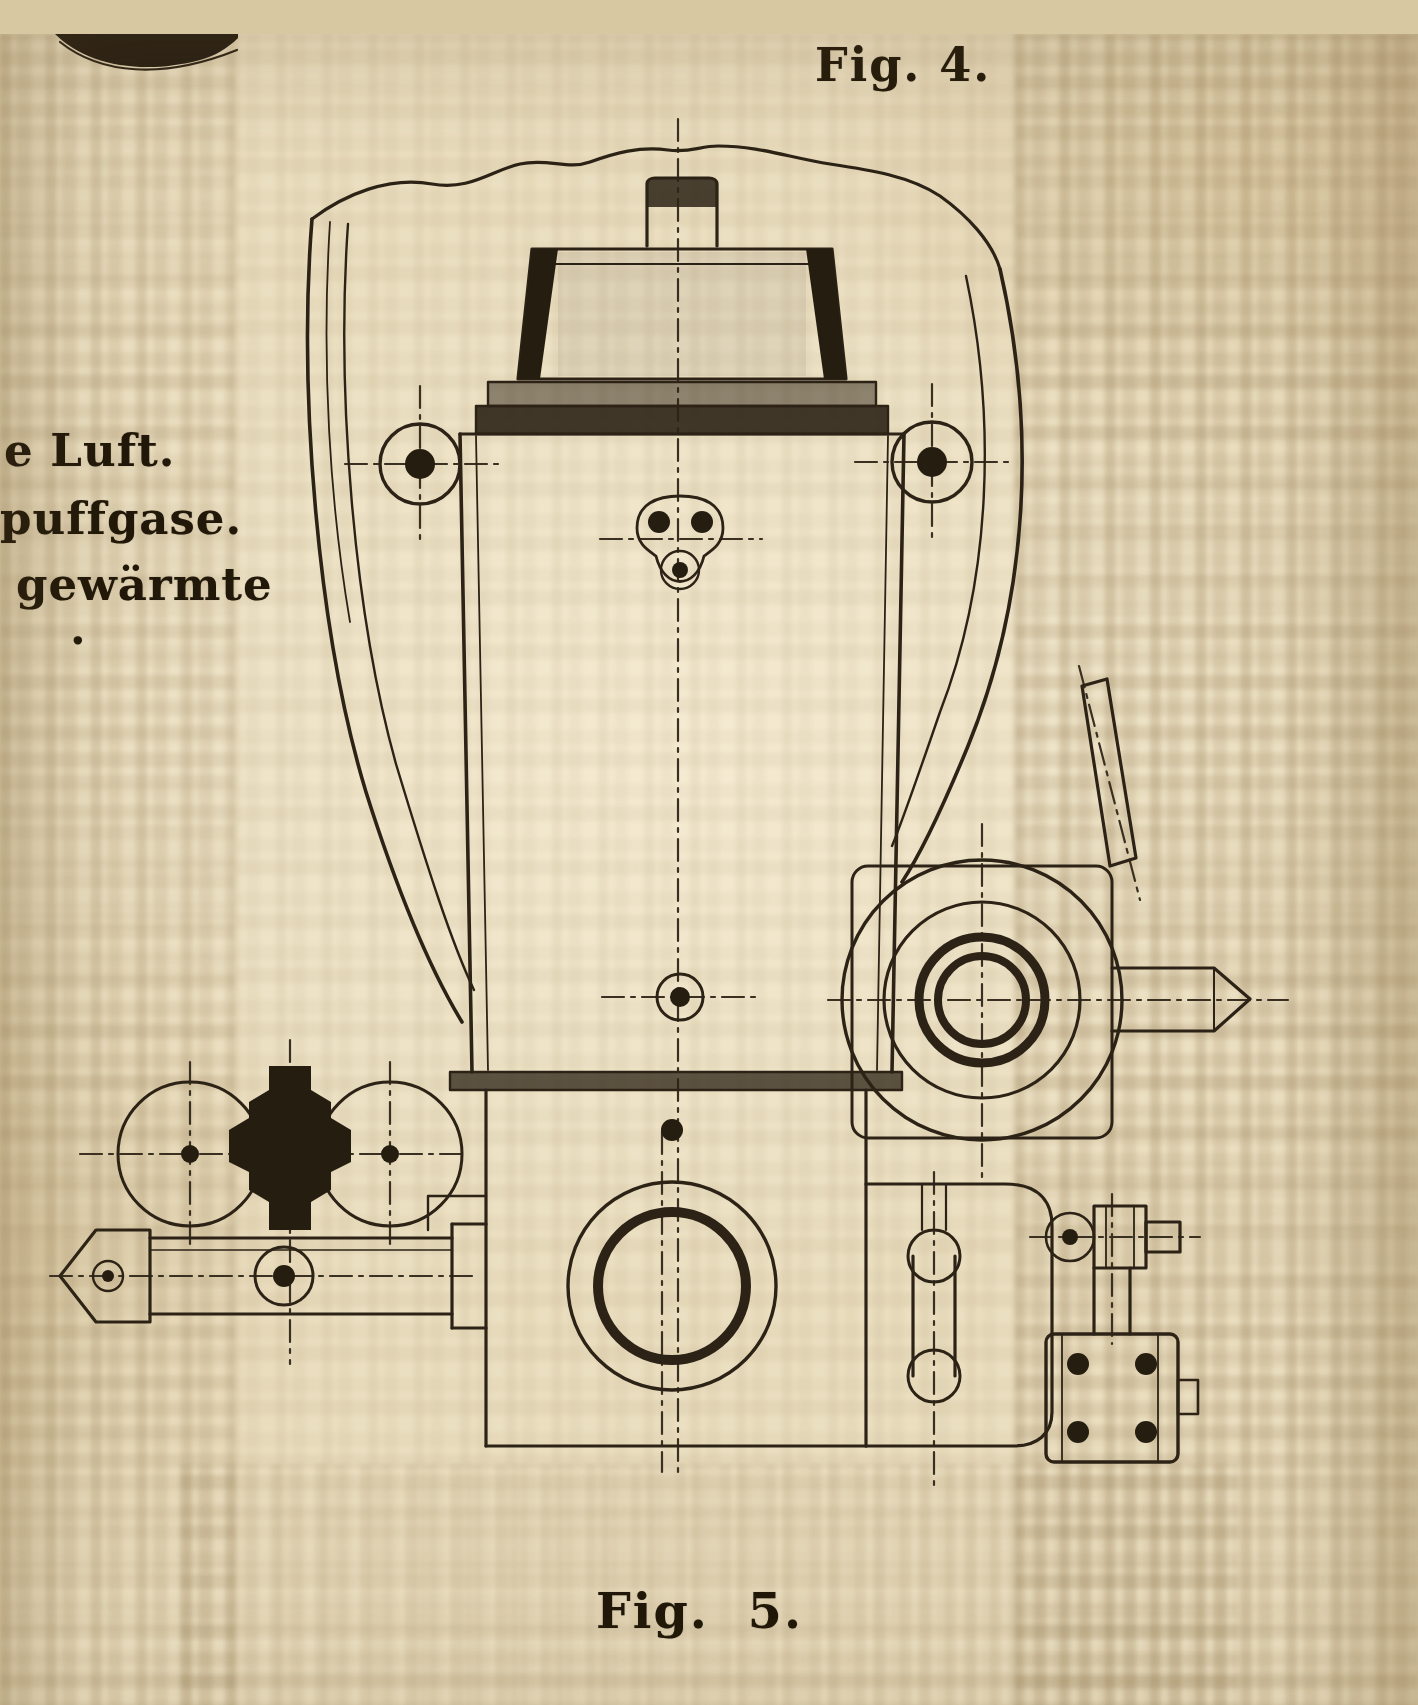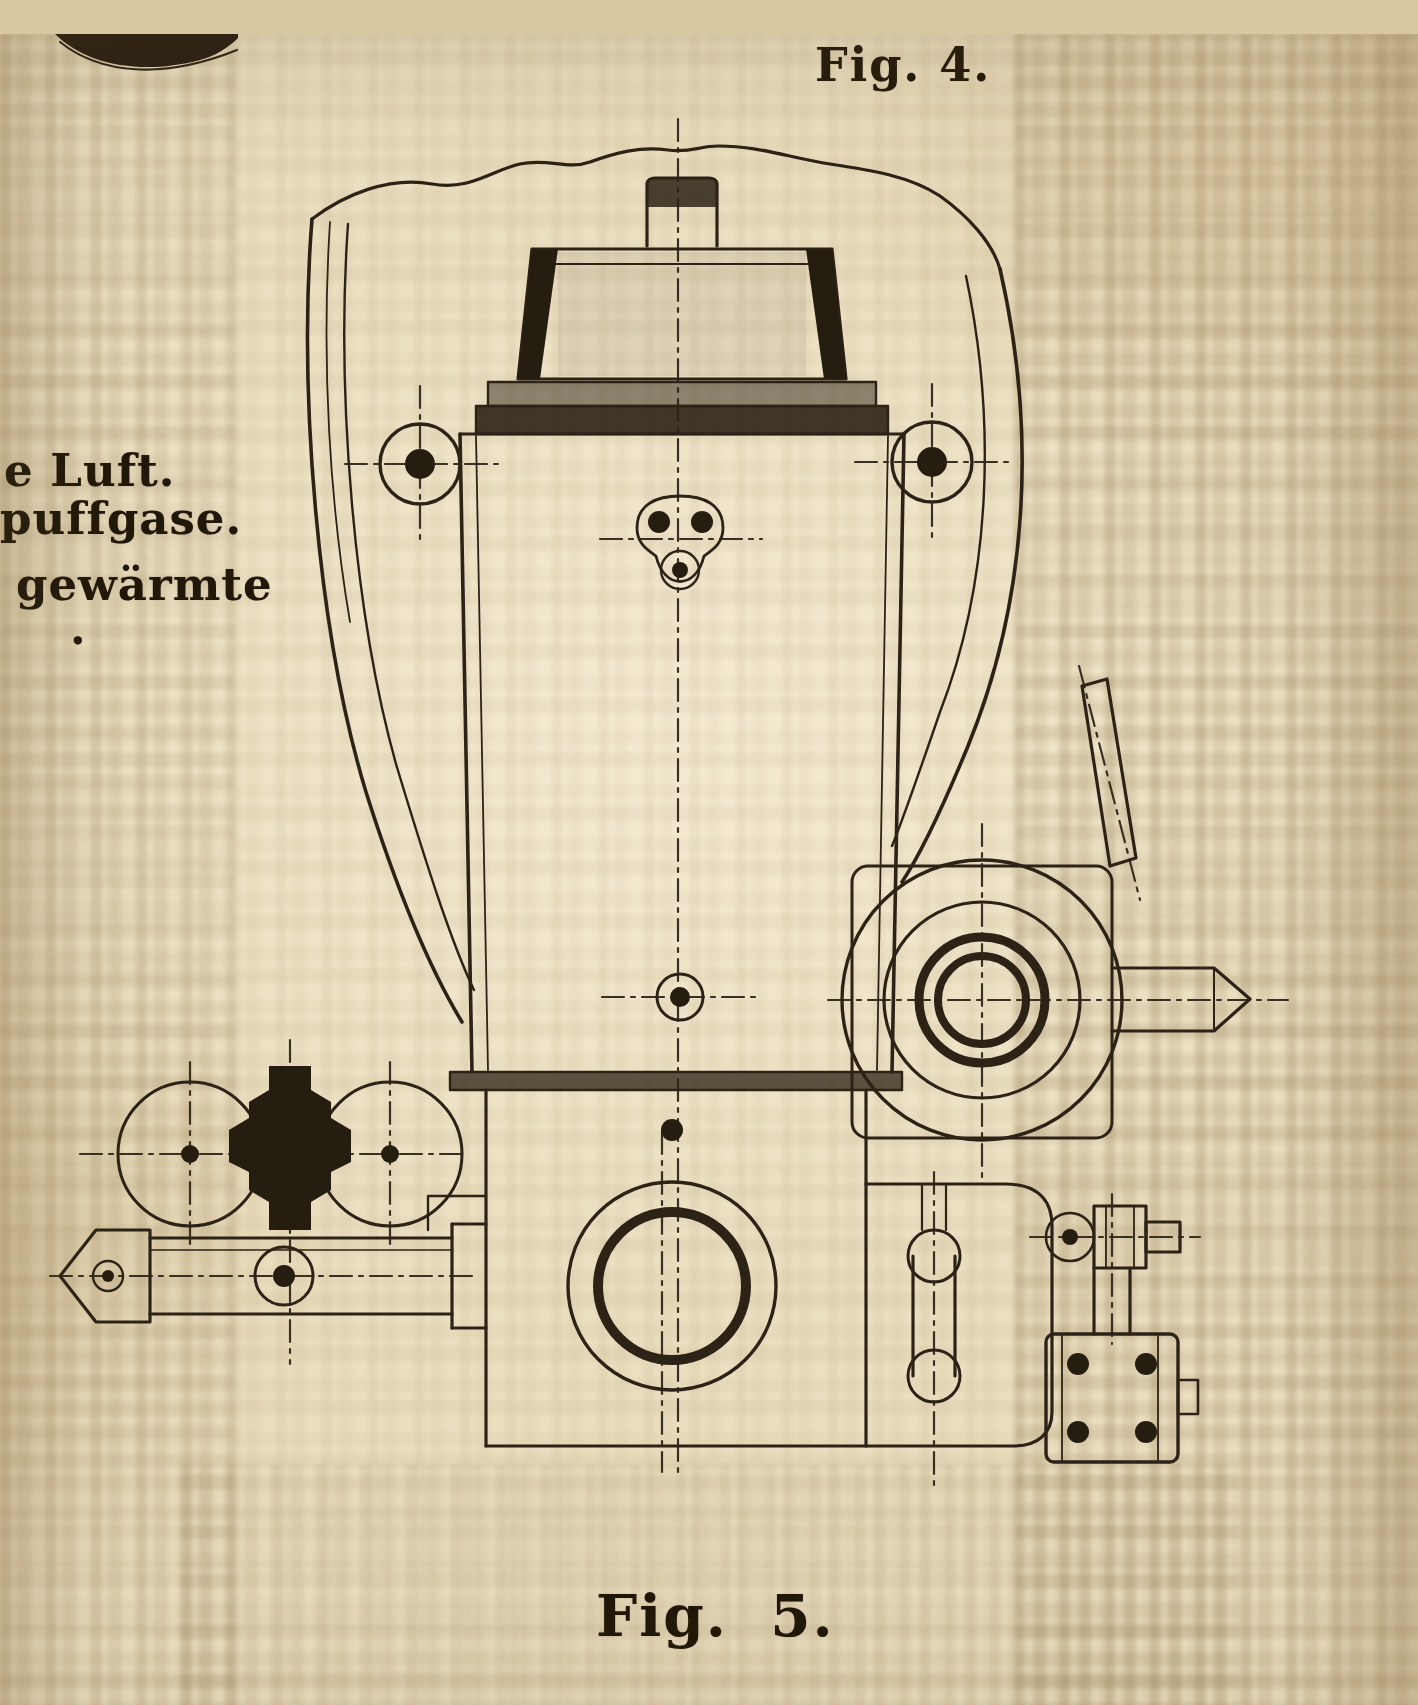--- a/index.html
+++ b/index.html
@@ -40,27 +40,27 @@
   .ghost-left{left:0;width:235px;opacity:.6;}
   .ghost-bottom{left:180px;right:180px;top:1430px;bottom:0;opacity:.55;}
 
   svg.drawing{position:absolute;left:0;top:0;}
 
   .caption{
     position:absolute;color:#211809;font-weight:bold;white-space:nowrap;
     text-shadow:0 0 1px rgba(33,24,9,.35);
   }
   .caption-top{left:815px;top:4px;font-size:46px;letter-spacing:2px;}
-  .caption-bottom{left:596px;top:1548px;font-size:58px;letter-spacing:2px;word-spacing:20px;}
+  .caption-bottom{left:596px;top:1548px;font-size:49px;letter-spacing:2px;word-spacing:20px;}
 
   .fragment{
     position:absolute;color:#211809;font-weight:bold;white-space:nowrap;
     font-size:45px;letter-spacing:1px;text-shadow:0 0 1px rgba(33,24,9,.3);
   }
-  .frag-0{left:4px;top:410px;text-align:right;}
+  .frag-0{left:4px;top:390px;text-align:right;}
   .frag-1{left:0px;top:458px;}
   .frag-2{left:0px;top:524px;padding-left:16px;}
   .frag-3{left:70px;top:568px;}
 </style>
 </head>
 <body>
 
 <div class="page">
 
   <div class="ghost"></div>

